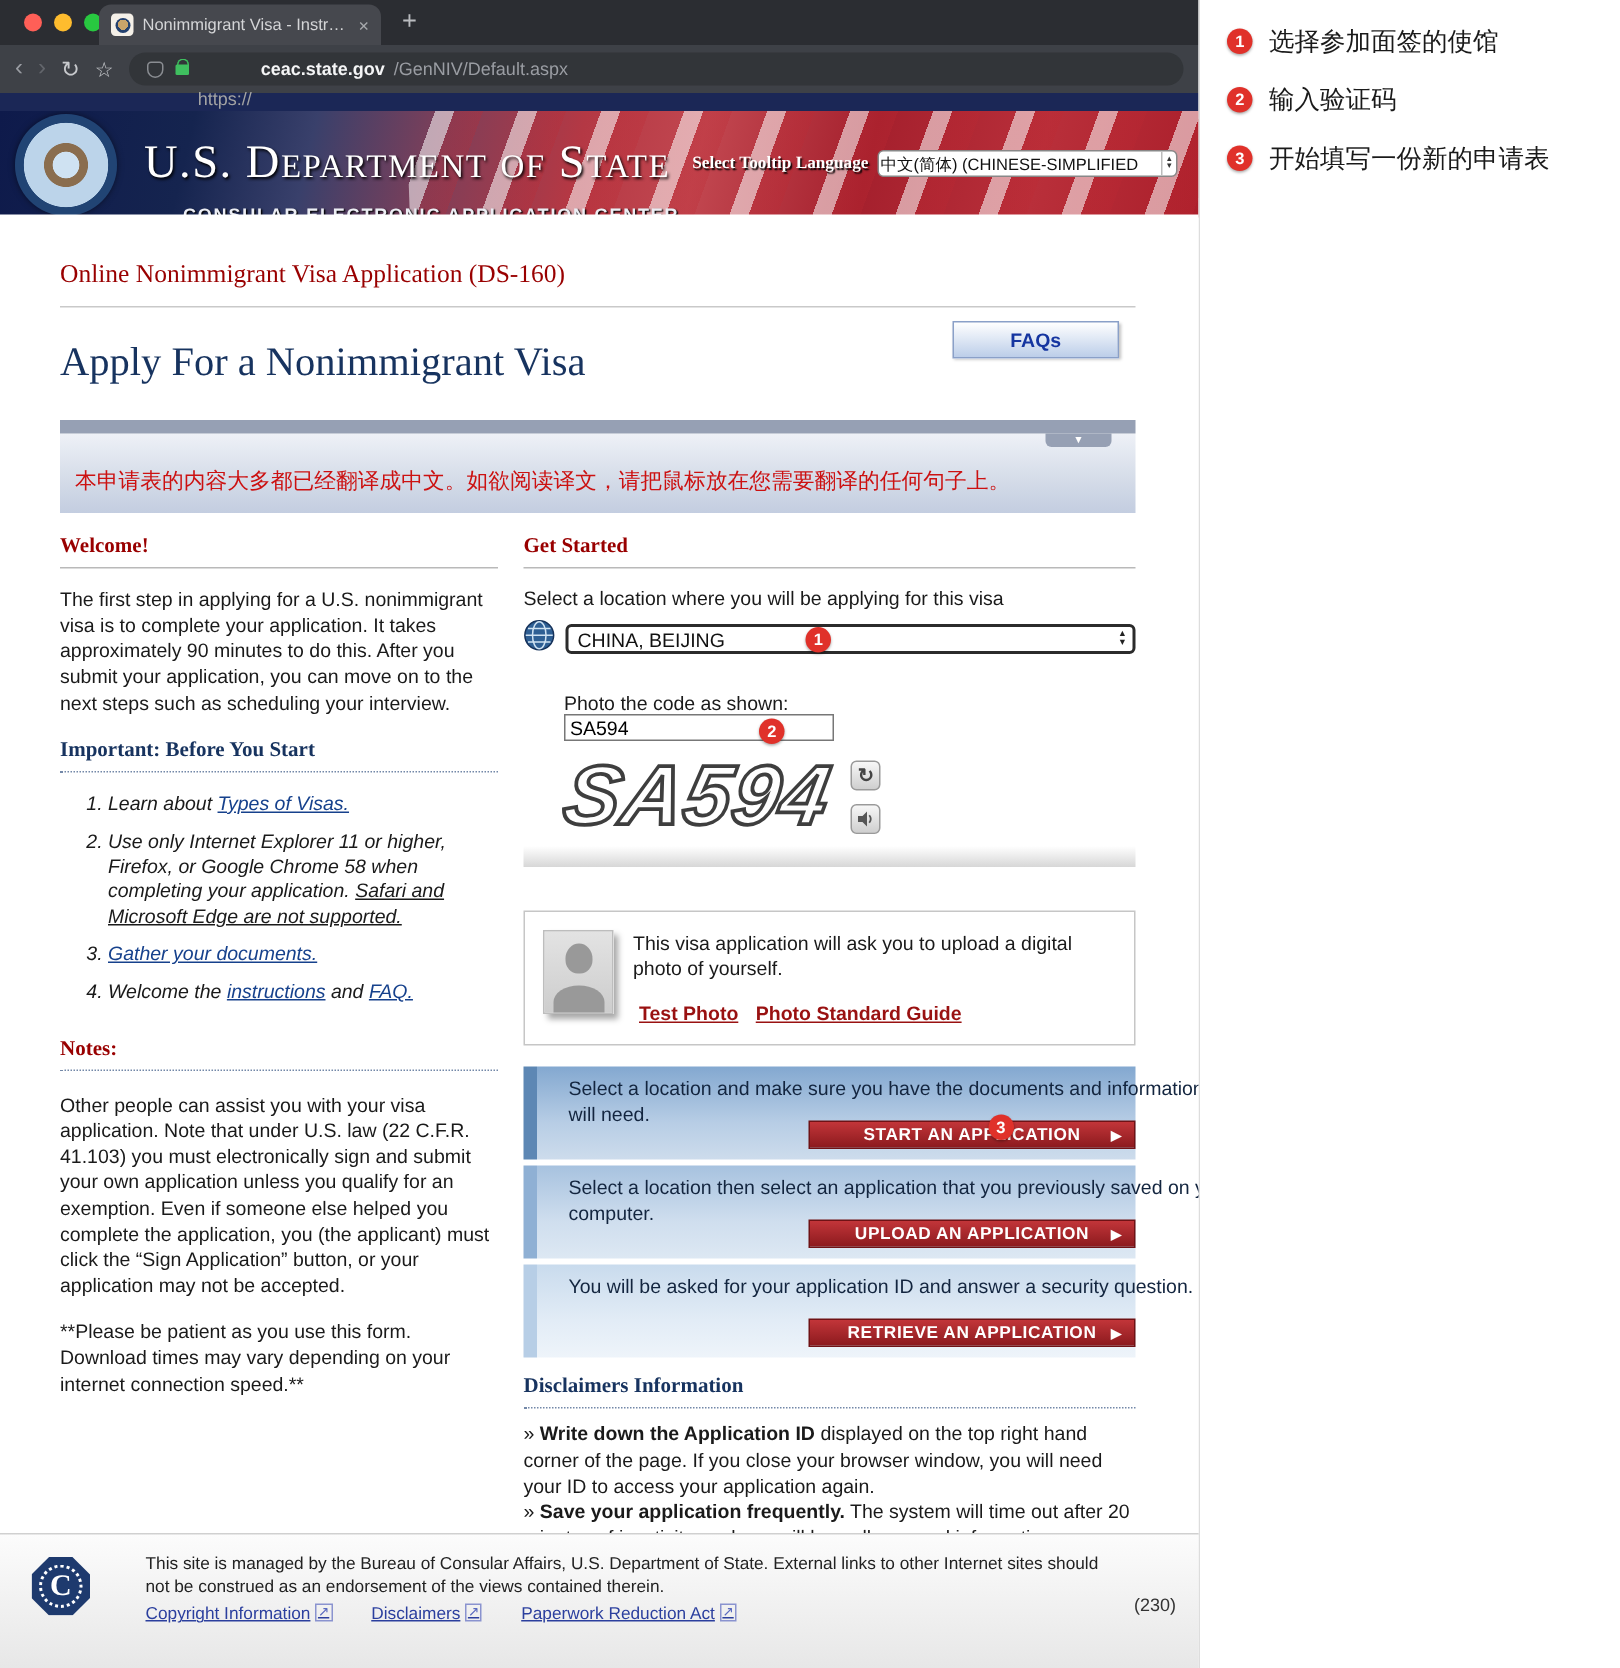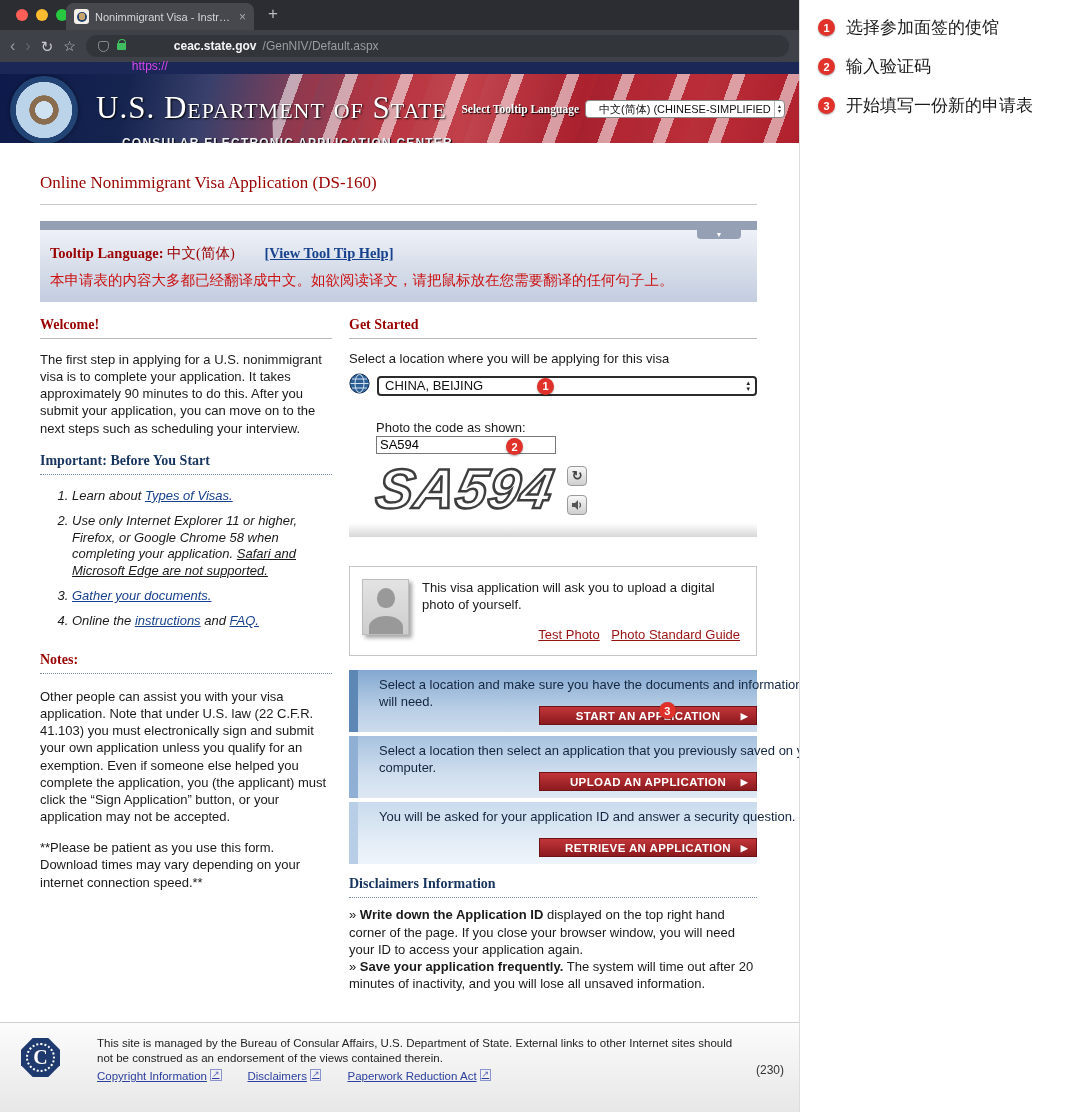--- a/index.html
+++ b/index.html
@@ -20,37 +20,37 @@
   .newtab { position:absolute; left:268px; top:4px; color:#b9bbbf; font-size:17px; }
   .urlbar { height:32px; background:#3e4147; display:flex; align-items:center; padding:0 10px; gap:10px; }
   .nav-ic { color:#9a9da3; font-size:16px; line-height:1; }
   .nav-ic.fwd { color:#63666c; }
   .nav-ic.reload { color:#c7c9cd; font-size:15px; }
   .nav-ic.star { color:#c7c9cd; font-size:14px; }
   .urlfield { flex:1; height:22px; background:#323539; border-radius:12px; display:flex; align-items:center; padding:0 12px; gap:6px; font-size:12px; }
   .shield-ic { width:11px; height:11px; border:1px solid #8a8d92; border-radius:3px 3px 6px 6px; position:relative; }
   .lock-ic { width:9px; height:7px; background:#3fbf5f; border-radius:1px; position:relative; margin-left:2px; }
   .lock-ic:before{ content:""; position:absolute; left:1.5px; top:-4px; width:6px; height:5px; border:1.5px solid #3fbf5f; border-bottom:none; border-radius:4px 4px 0 0; }
-  .url-scheme { color:#d946ef;margin-top:40px; }
+  .url-scheme { color:#a3a3a3;margin-top:40px; }
   .url-host { color:#f4f5f6; font-weight:bold; }
   .url-path { color:#9a9da3; }
 
   
   .navy-strip { height:12px; background:#1b2756; }
   .banner { height:71px; position:relative; overflow:hidden;
     background:linear-gradient(103deg,#0e1a4b 0%,#15244f 16%,#39406b 26%,#7b3f5a 36%,#b43844 48%,#c24750 58%,#a5202d 72%,#b92f3a 86%,#ab1f2b 100%); }
   .banner:before { content:""; position:absolute; left:34%; top:-20px; width:70%; height:140%;
     background:repeating-linear-gradient(112deg, rgba(255,255,255,0) 0 22px, rgba(255,255,255,.55) 22px 34px, rgba(190,40,50,.25) 34px 52px); transform:rotate(-2deg); }
   .seal { position:absolute; left:10px; top:2px; width:68px; height:68px; border-radius:50%;
     background:radial-gradient(circle at 50% 50%, #cfe2f2 0 18%, #8a6d4e 19% 30%, #bcd4ea 31% 58%, #214474 59% 86%, #d8e4f0 87% 100%); box-shadow:0 0 4px rgba(0,0,0,.5); }
   .dept-title { position:absolute; left:96px; top:16px; color:#fff; font-family:"Liberation Serif",serif; font-variant:small-caps; font-size:31px; letter-spacing:1px; text-shadow:1px 1px 2px #000; }
   .dept-sub { position:absolute; left:122px; top:50px; color:#eceef4; font-size:12px; font-weight:bold; letter-spacing:1.2px; text-shadow:1px 1px 1px #000;margin-top:12px; }
   .lang-row { position:absolute; right:14px; top:26px; display:flex; align-items:center; gap:6px; }
   .lang-label { color:#fff; font-size:11.5px; font-weight:bold; text-shadow:1px 1px 1px #000; font-family:"Liberation Serif",serif; }
-  .lang-select { width:200px; height:18px; background:#fff; border:1px solid #888; border-radius:4px; display:flex; align-items:center; font-size:11px; color:#111; padding-left:13px; overflow:hidden; white-space:nowrap; }
+  .lang-select { width:200px; height:18px; background:#fff; border:1px solid #888; border-radius:4px; display:flex; align-items:center; font-size:11px; color:#111; padding-left:1px; overflow:hidden; white-space:nowrap; }
   .stepper { margin-left:auto; display:flex; flex-direction:column; align-items:center; justify-content:center; font-size:6px; line-height:5px; color:#333; padding:0 3px; border-left:1px solid #bbb; height:100%; }
 
   
   .content { position:absolute; left:0; top:143px; width:800px; height:879px; background:#fff; overflow:hidden; }
   .page { padding:30px 43px 0 40px; }
   .ds160-title { font-family:"Liberation Serif",serif; color:#990000; font-size:17px; }
   hr.rule { border:none; border-top:1px solid #c9c9c9; margin-top:11px; }
   .heading-row { margin-top:9px; position:relative; height:50px; }
   .page-h1 { font-family:"Liberation Serif",serif; color:#17335f; font-size:27px; position:absolute; left:0; top:12px; }
   .faqs-btn { position:absolute; right:11px; top:0; width:111px; height:25px; background:linear-gradient(#ffffff,#bccee9); border:1px solid #8aa0c8; color:#1535a0; font-weight:bold; font-size:13px; display:flex; align-items:center; justify-content:center; box-shadow:1px 1px 2px rgba(0,0,0,.25); }
@@ -94,21 +94,21 @@
   .captcha-text { font-family:"Liberation Sans",sans-serif; font-style:italic; font-weight:800; font-size:56px; line-height:.95; color:#fefefe; -webkit-text-stroke:2.5px #3e3e3e; text-shadow:0 0 1px #666; transform:skewX(-10deg); letter-spacing:1px; padding-left:6px; }
   .cap-btns { margin-left:14px; display:flex; flex-direction:column; gap:9px; padding-top:4px; }
   .cap-btn { width:20px; height:20px; border:1px solid #9a9a9a; border-radius:4px; background:linear-gradient(#f7f7f7,#cfcfcf); display:flex; align-items:center; justify-content:center; color:#444; font-size:13px; font-weight:bold; }
   .fade-bar { height:14px; margin-top:8px; background:linear-gradient(#ffffff,#d7d7d7); }
 
   .photo-box { margin-top:29px; border:1px solid #c6c6c6; padding:12px; display:flex; gap:13px; min-height:90px; }
   .photo-ph { width:47px; height:56px; background:linear-gradient(#e3e3e3,#cdcdcd); border:1px solid #bdbdbd; box-shadow:3px 3px 4px rgba(0,0,0,.35); position:relative; overflow:hidden; flex:0 0 auto; }
   .photo-ph:before { content:""; position:absolute; left:14px; top:8px; width:18px; height:20px; border-radius:50% 50% 45% 45%; background:#999; }
   .photo-ph:after { content:""; position:absolute; left:6px; bottom:-4px; width:34px; height:22px; border-radius:50% 50% 0 0; background:#999; }
   .photo-right { font-size:13px; line-height:1.35; color:#1a1a1a; }
-  .photo-links { margin-top:12px; text-align:right; }
+  .photo-links { margin-top:12px; text-align:left;font-weight:bold; }
   .red-lnk { color:#991111; text-decoration:underline; font-size:13px; margin:0 4px; }
 
   .action-rows { margin-top:14px; }
   .action-row { position:relative; height:62px; margin-bottom:4px; padding:7px 0 0 21px; border-left:9px solid; }
   .row1 { background:linear-gradient(180deg,#83a8d0 0%,#b7cde5 60%,#cddcec 100%); border-left-color:#5d87b4; }
   .row2 { background:linear-gradient(180deg,#a7c2df 0%,#cfdeee 60%,#dde8f3 100%); border-left-color:#8fb0d4; }
   .row3 { background:linear-gradient(180deg,#c9dbed 0%,#e2ecf6 60%,#eef4fa 100%); border-left-color:#b7cee6; }
   .action-desc { font-size:13px; line-height:1.3; color:#13253f; width:450px; }
   .action-btn { position:absolute; right:0; bottom:7px; width:218px; height:19px; background:linear-gradient(#c23539,#8c1a1e); border:1px solid #6f1215; color:#fff; font-size:11.5px; font-weight:bold; letter-spacing:.4px; display:flex; align-items:center; justify-content:center; }
   .action-btn .arrow { position:absolute; right:8px; font-size:9px; }
@@ -183,46 +183,45 @@
               <span>▾</span>
             </span>
         </div>
       </div>
     </div>
 
     <div class="content">
       <div class="page">
         <div class="ds160-title">Online Nonimmigrant Visa Application (DS-160)</div>
         <hr class="rule">
+        <div class="heading-row">
+          <div class="page-h1">Apply For a Nonimmigrant Visa</div>
+          <div class="faqs-btn">FAQs</div>
+        </div>
 
         <div class="tooltip-topbar">
           <div class="tooltip-tab">
               <span>▼</span>
             </div>
         </div>
         <div class="tooltip-panel">
-          <div class="tooltip-line1">
-            <span class="tt-label">Tooltip Language:</span>
-            <span class="tt-value">中文(简体)</span>
-            <span class="tt-help">[View Tool Tip Help]</span>
-          </div>
           <div class="tooltip-line2">本申请表的内容大多都已经翻译成中文。如欲阅读译文，请把鼠标放在您需要翻译的任何句子上。</div>
         </div>
 
         <div class="columns">
 
           <div class="col-left">
             <div class="sec-red solid-ul">Welcome!</div>
             <div class="body-txt mt12">The first step in applying for a U.S. nonimmigrant visa is to complete your application. It takes approximately 90 minutes to do this. After you submit your application, you can move on to the next steps such as scheduling your interview.</div>
             <div class="sec-navy dot-ul mt16">Important: Before You Start</div>
             <ol class="steps">
               <li><span>Learn about </span><span class="lnk">Types of Visas.</span></li>
               <li><span>Use only Internet Explorer 11 or higher, Firefox, or Google Chrome 58 when completing your application. </span><span class="ulined">Safari and Microsoft Edge are not supported.</span></li>
               <li><span class="lnk">Gather your documents.</span></li>
-              <li><span>Online the </span><span class="lnk">instructions</span><span> and </span><span class="lnk">FAQ.</span></li>
+              <li><span>Welcome the </span><span class="lnk">instructions</span><span> and </span><span class="lnk">FAQ.</span></li>
             </ol>
             <div class="sec-red dot-ul mt22">Notes:</div>
             <div class="body-txt mt14">Other people can assist you with your visa application. Note that under U.S. law (22 C.F.R. 41.103) you must electronically sign and submit your own application unless you qualify for an exemption. Even if someone else helped you complete the application, you (the applicant) must click the “Sign Application” button, or your application may not be accepted.</div>
             <div class="body-txt mt14">**Please be patient as you use this form. Download times may vary depending on your internet connection speed.**</div>
           </div>
 
           <div class="col-right">
             <div class="sec-red solid-ul">Get Started</div>
             <div class="gs-label">Select a location where you will be applying for this visa</div>
             <div class="loc-row">

